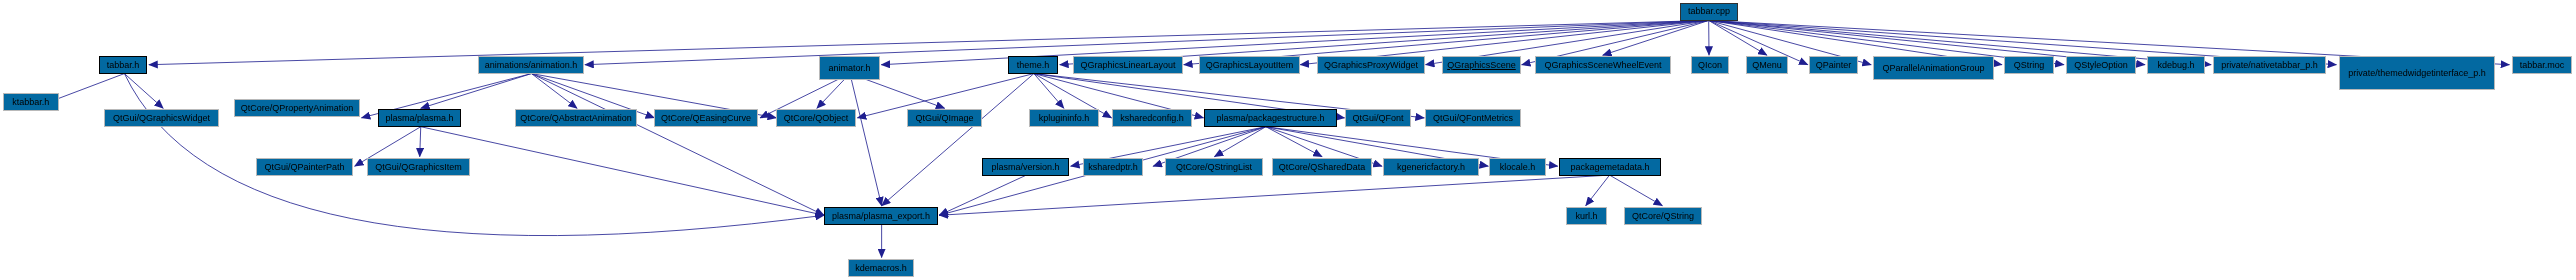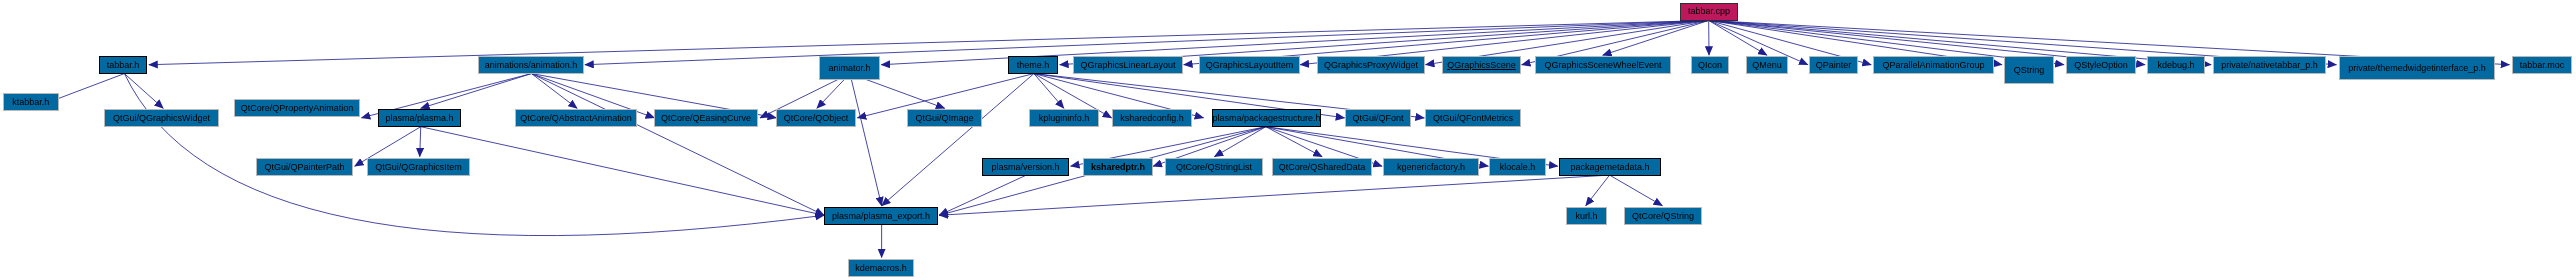--- a/index.html
+++ b/index.html
@@ -28,21 +28,21 @@
     color: #000000;
     white-space: nowrap;
     line-height: 1;
     z-index: 2;
   }
   .node.bold {
     border: 1.4px solid #000000;
     cursor: pointer;
   }
   .node.root {
-    background: #be185d;
+    background: #0369a1;
     border: 1px solid #303030;
   }
   .edge { fill: none; stroke-width: 1.2px; }
 </style>
 </head>
 <body>
 
 <div id="canvas">
   <svg id="edges-svg" xmlns="http://www.w3.org/2000/svg" viewBox="0 0 3776 411">
       <defs>
@@ -112,44 +112,44 @@
     <div class="node normal" style="left: 819px; top: 56px; width: 61px; height: 24px;">animator.h</div>
     <div class="node bold" style="left: 1008px; top: 56px; width: 50px; height: 18px;">theme.h</div>
     <div class="node normal" style="left: 1073px; top: 56px; width: 110px; height: 18px;">QGraphicsLinearLayout</div>
     <div class="node normal" style="left: 1199px; top: 56px; width: 101px; height: 18px;">QGraphicsLayoutItem</div>
     <div class="node normal" style="left: 1317px; top: 56px; width: 108px; height: 18px;">QGraphicsProxyWidget</div>
     <div class="node normal" style="left: 1442px; top: 56px; width: 79px; height: 18px; text-decoration: underline;">QGraphicsScene</div>
     <div class="node normal" style="left: 1535px; top: 56px; width: 136px; height: 18px;">QGraphicsSceneWheelEvent</div>
     <div class="node normal" style="left: 1691px; top: 56px; width: 38px; height: 18px;">QIcon</div>
     <div class="node normal" style="left: 1746px; top: 56px; width: 42px; height: 18px;">QMenu</div>
     <div class="node normal" style="left: 1809px; top: 56px; width: 49px; height: 18px;">QPainter</div>
-    <div class="node normal" style="left: 1873px; top: 56px; width: 121px; height: 18px;">QParallelAnimationGroup</div>
-    <div class="node normal" style="left: 2004px; top: 56px; width: 50px; height: 28px;">QString</div>
+    <div class="node normal" style="left: 1873px; top: 56px; width: 121px; height: 24px;">QParallelAnimationGroup</div>
+    <div class="node normal" style="left: 2004px; top: 56px; width: 50px; height: 18px;">QString</div>
     <div class="node normal" style="left: 2066px; top: 56px; width: 70px; height: 18px;">QStyleOption</div>
     <div class="node normal" style="left: 2147px; top: 56px; width: 58px; height: 18px;">kdebug.h</div>
     <div class="node normal" style="left: 2213px; top: 56px; width: 113px; height: 18px;">private/nativetabbar_p.h</div>
-    <div class="node normal" style="left: 2339px; top: 56px; width: 156px; height: 24px;">private/themedwidgetinterface_p.h</div>
+    <div class="node normal" style="left: 2339px; top: 56px; width: 156px; height: 34px;">private/themedwidgetinterface_p.h</div>
     <div class="node normal" style="left: 2512px; top: 56px; width: 60px; height: 18px;">tabbar.moc</div>
     <div class="node normal" style="left: 2.7px; top: 93px; width: 56px; height: 18px;">ktabbar.h</div>
     <div class="node normal" style="left: 104px; top: 109px; width: 115px; height: 18px;">QtGui/QGraphicsWidget</div>
     <div class="node normal" style="left: 234px; top: 99px; width: 126px; height: 18px;">QtCore/QPropertyAnimation</div>
     <div class="node bold" style="left: 378px; top: 109px; width: 83px; height: 18px;">plasma/plasma.h</div>
     <div class="node normal" style="left: 515px; top: 109px; width: 122px; height: 18px;">QtCore/QAbstractAnimation</div>
     <div class="node normal" style="left: 654px; top: 109px; width: 104px; height: 18px;">QtCore/QEasingCurve</div>
     <div class="node normal" style="left: 776px; top: 109px; width: 80px; height: 18px;">QtCore/QObject</div>
     <div class="node normal" style="left: 907px; top: 109px; width: 75px; height: 18px;">QtGui/QImage</div>
     <div class="node normal" style="left: 1029px; top: 109px; width: 70px; height: 18px;">kplugininfo.h</div>
     <div class="node normal" style="left: 1112px; top: 109px; width: 80px; height: 18px;">ksharedconfig.h</div>
-    <div class="node bold" style="left: 1204px; top: 109px; width: 109px; height: 18px; margin-left: 8px;">plasma/packagestructure.h</div>
+    <div class="node bold" style="left: 1204px; top: 109px; width: 133px; height: 18px;">plasma/packagestructure.h</div>
     <div class="node normal" style="left: 1345px; top: 109px; width: 66px; height: 18px;">QtGui/QFont</div>
     <div class="node normal" style="left: 1425px; top: 109px; width: 96px; height: 18px;">QtGui/QFontMetrics</div>
     <div class="node normal" style="left: 256px; top: 158px; width: 97px; height: 18px;">QtGui/QPainterPath</div>
     <div class="node normal" style="left: 367px; top: 158px; width: 103px; height: 18px;">QtGui/QGraphicsItem</div>
     <div class="node bold" style="left: 982px; top: 158px; width: 87px; height: 18px;">plasma/version.h</div>
-    <div class="node normal" style="left: 1083px; top: 158px; width: 70px; height: 18px; font-weight: bold;">ksharedptr.h</div>
+    <div class="node normal" style="left: 1083px; top: 158px; width: 60px; height: 18px;">ksharedptr.h</div>
     <div class="node normal" style="left: 1165px; top: 158px; width: 98px; height: 18px;">QtCore/QStringList</div>
     <div class="node normal" style="left: 1272px; top: 158px; width: 100px; height: 18px;">QtCore/QSharedData</div>
     <div class="node normal" style="left: 1383px; top: 158px; width: 96px; height: 18px;">kgenericfactory.h</div>
     <div class="node normal" style="left: 1489px; top: 158px; width: 57px; height: 18px; text-align: right;">klocale.h</div>
     <div class="node bold" style="left: 1559px; top: 158px; width: 102px; height: 18px;">packagemetadata.h</div>
     <div class="node bold" style="left: 824px; top: 207px; width: 114px; height: 18px;">plasma/plasma_export.h</div>
     <div class="node normal" style="left: 1566px; top: 207px; width: 41px; height: 18px;">kurl.h</div>
     <div class="node normal" style="left: 1624px; top: 207px; width: 78px; height: 18px;">QtCore/QString</div>
     <div class="node normal" style="left: 848px; top: 259px; width: 66px; height: 18px;">kdemacros.h</div>
   </div>

